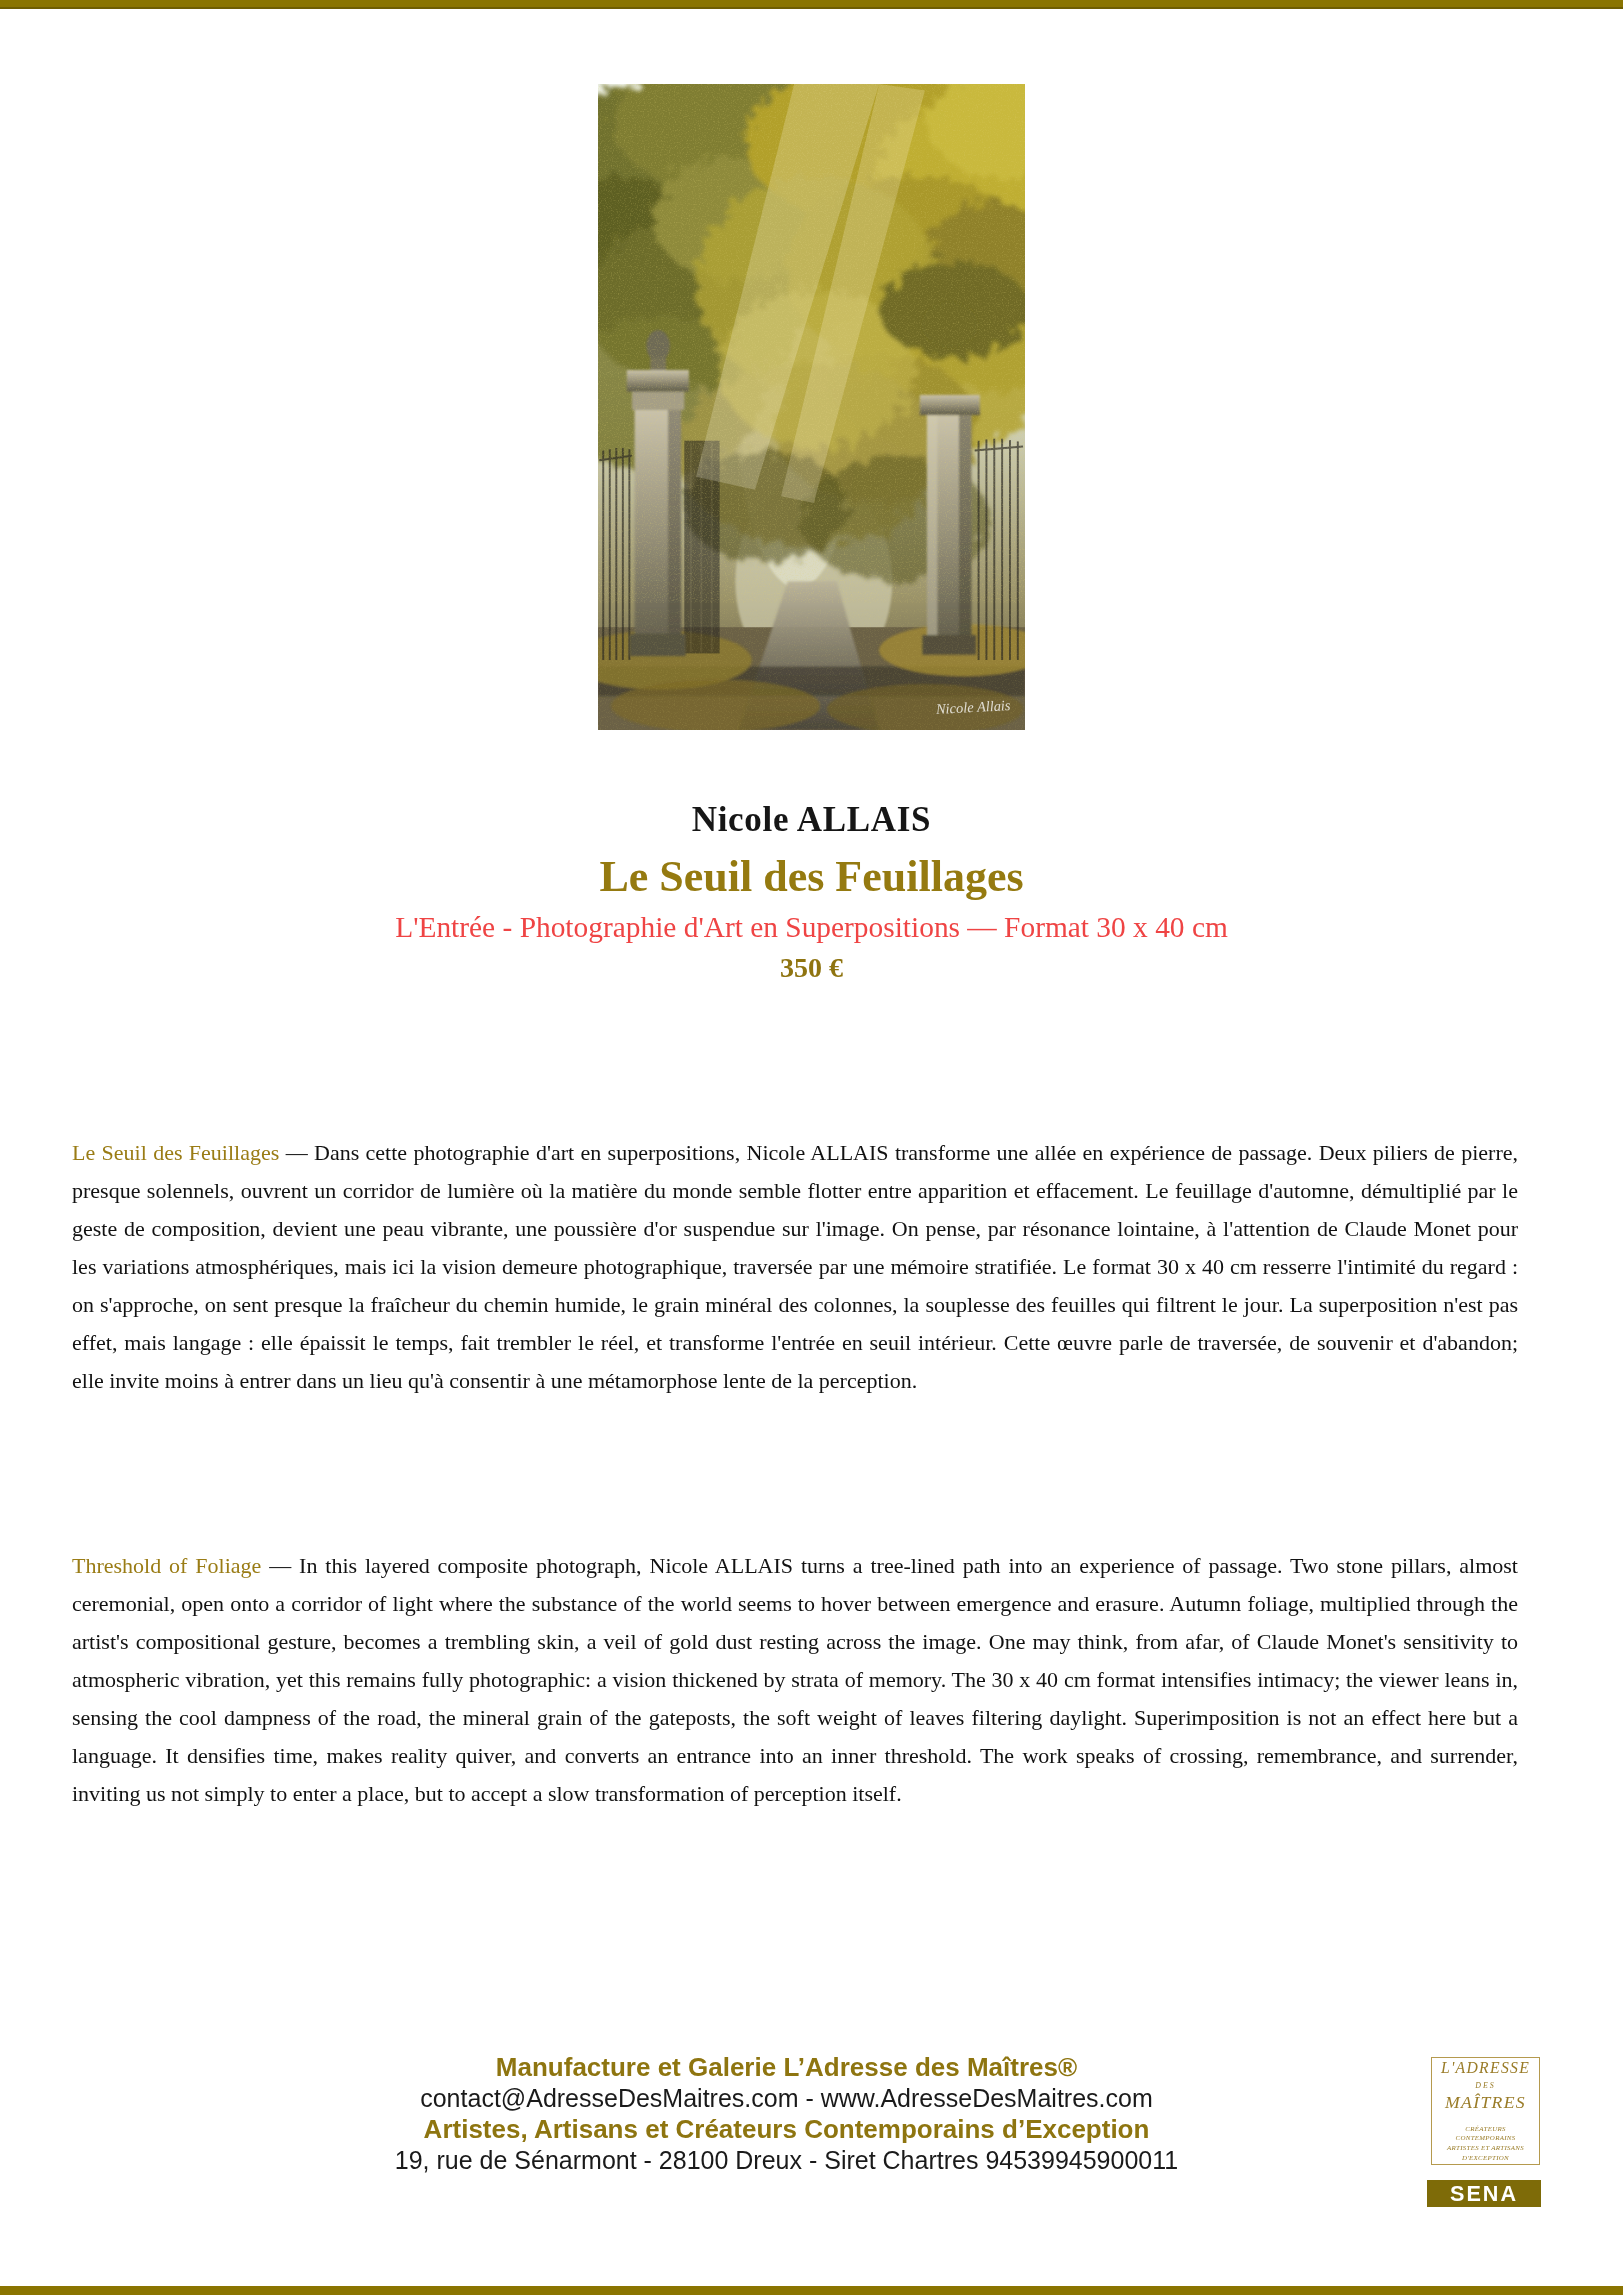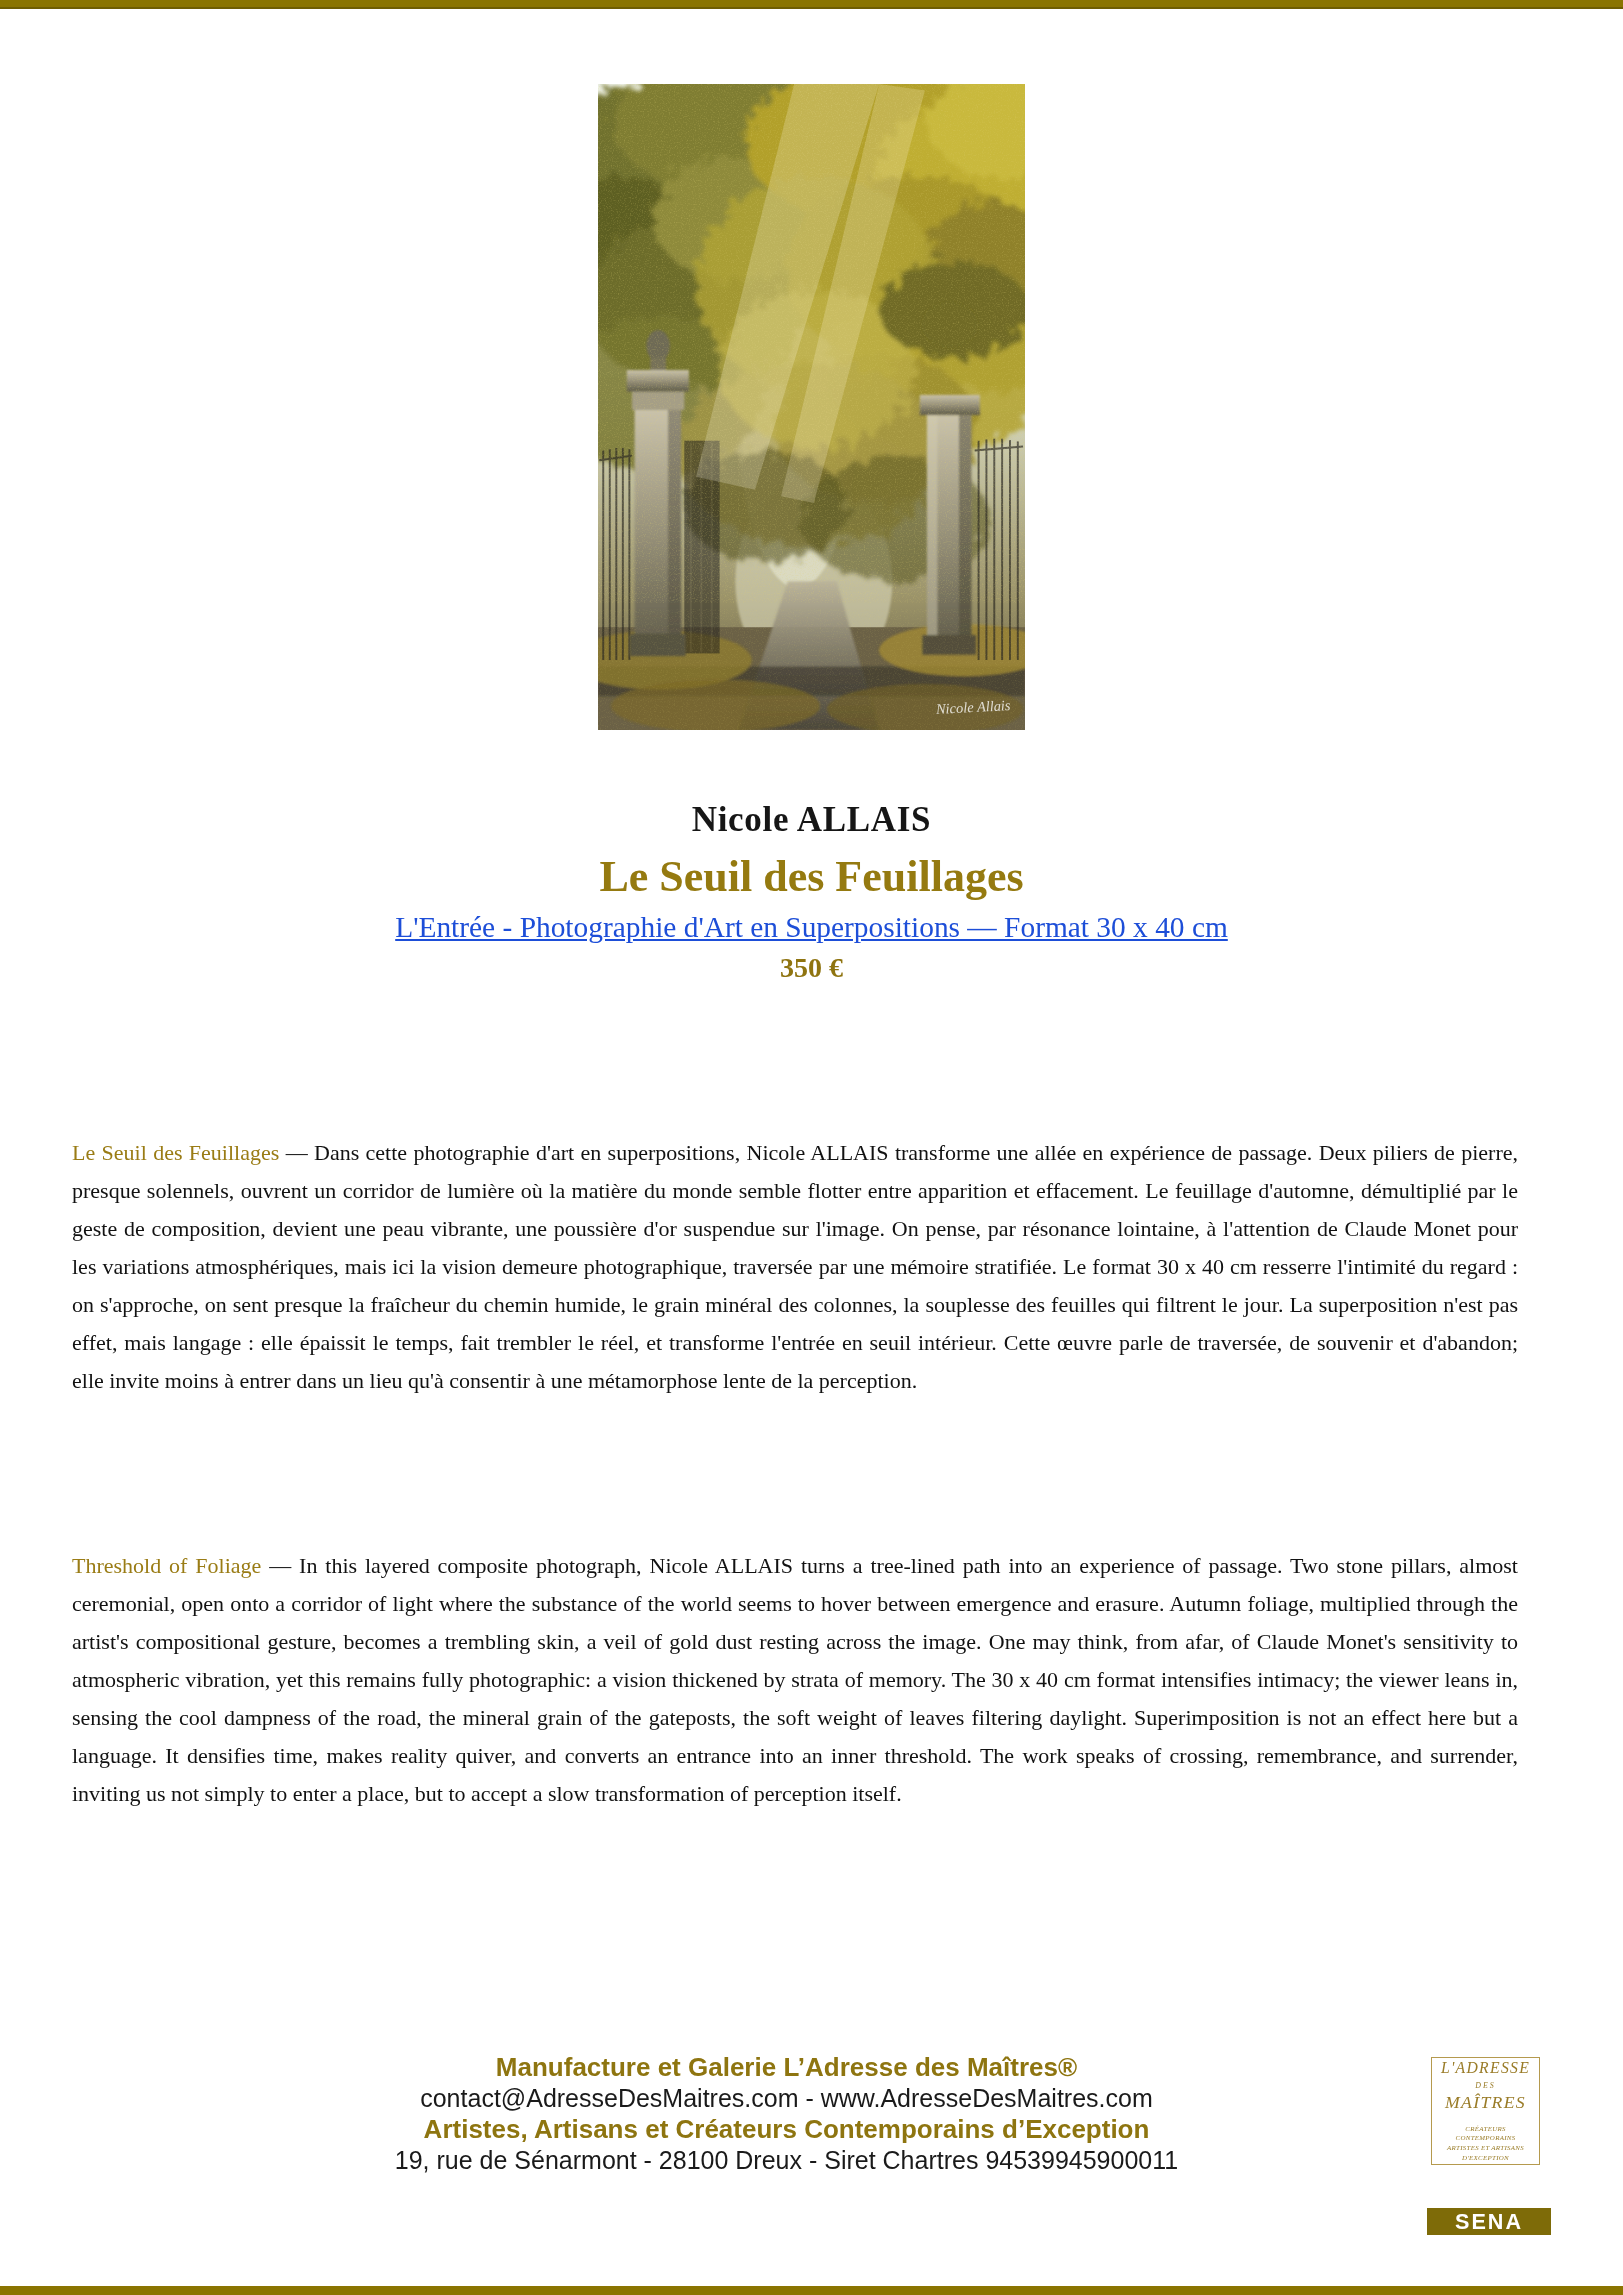--- a/index.html
+++ b/index.html
@@ -32,21 +32,21 @@
     position:absolute;left:0;top:800px;width:1623px;
     text-align:center;font-size:35px;font-weight:bold;color:#161616;
     letter-spacing:0.7px;
   }
   .title{
     position:absolute;left:0;top:851px;width:1623px;
     text-align:center;font-size:44px;font-weight:bold;color:#957a10;
   }
   .subtitle{
     position:absolute;left:0;top:911px;width:1623px;
-    text-align:center;font-size:29.4px;color:#1d4ed8;text-decoration:underline;
+    text-align:center;font-size:29.4px;color:#ef4444;
   }
   .price{
     position:absolute;left:0;top:952px;width:1623px;
     text-align:center;font-size:28px;font-weight:bold;color:#8f7410;
   }
   
   .desc{
     position:absolute;left:72px;width:1446px;
     font-size:22px;line-height:38px;text-align:justify;color:#121212;
   }
@@ -70,24 +70,24 @@
     padding:3.9px 2.6px;
     font-style:italic;
   }
   .logo-l1{font-size:15.7px;letter-spacing:1.3px;}
   .logo-l2{font-size:7.9px;letter-spacing:2px;margin-top:4px;}
   .logo-l3{font-size:17.7px;letter-spacing:1.3px;margin-top:1.3px;}
   .logo-rule{width:68px;height:0.7px;background:#b59a4e;margin:5.9px 0 5.2px 0;}
   .logo-small{font-size:6.9px;letter-spacing:0.3px;line-height:9.8px;}
   
   .sena{
-    position:absolute;left:1427px;top:2180px;width:124px;height:27px;
+    position:absolute;left:1427px;top:2180px;width:114px;height:27px;
     background:#7e6b08;color:#ffffff;
     font-family:"Liberation Sans", sans-serif;font-weight:bold;font-size:21.6px;
-    letter-spacing:2px;display:flex;align-items:center;justify-content:center;margin-top:28px;
+    letter-spacing:2px;display:flex;align-items:center;justify-content:center;
   }
   .sig{
     position:absolute;right:14.4px;bottom:14.4px;
     font-style:italic;font-size:14.4px;color:rgba(255,255,255,0.78);
     transform:rotate(-3deg);font-family:"Liberation Serif", serif;
   }
 </style>
 </head>
 <body>
 

